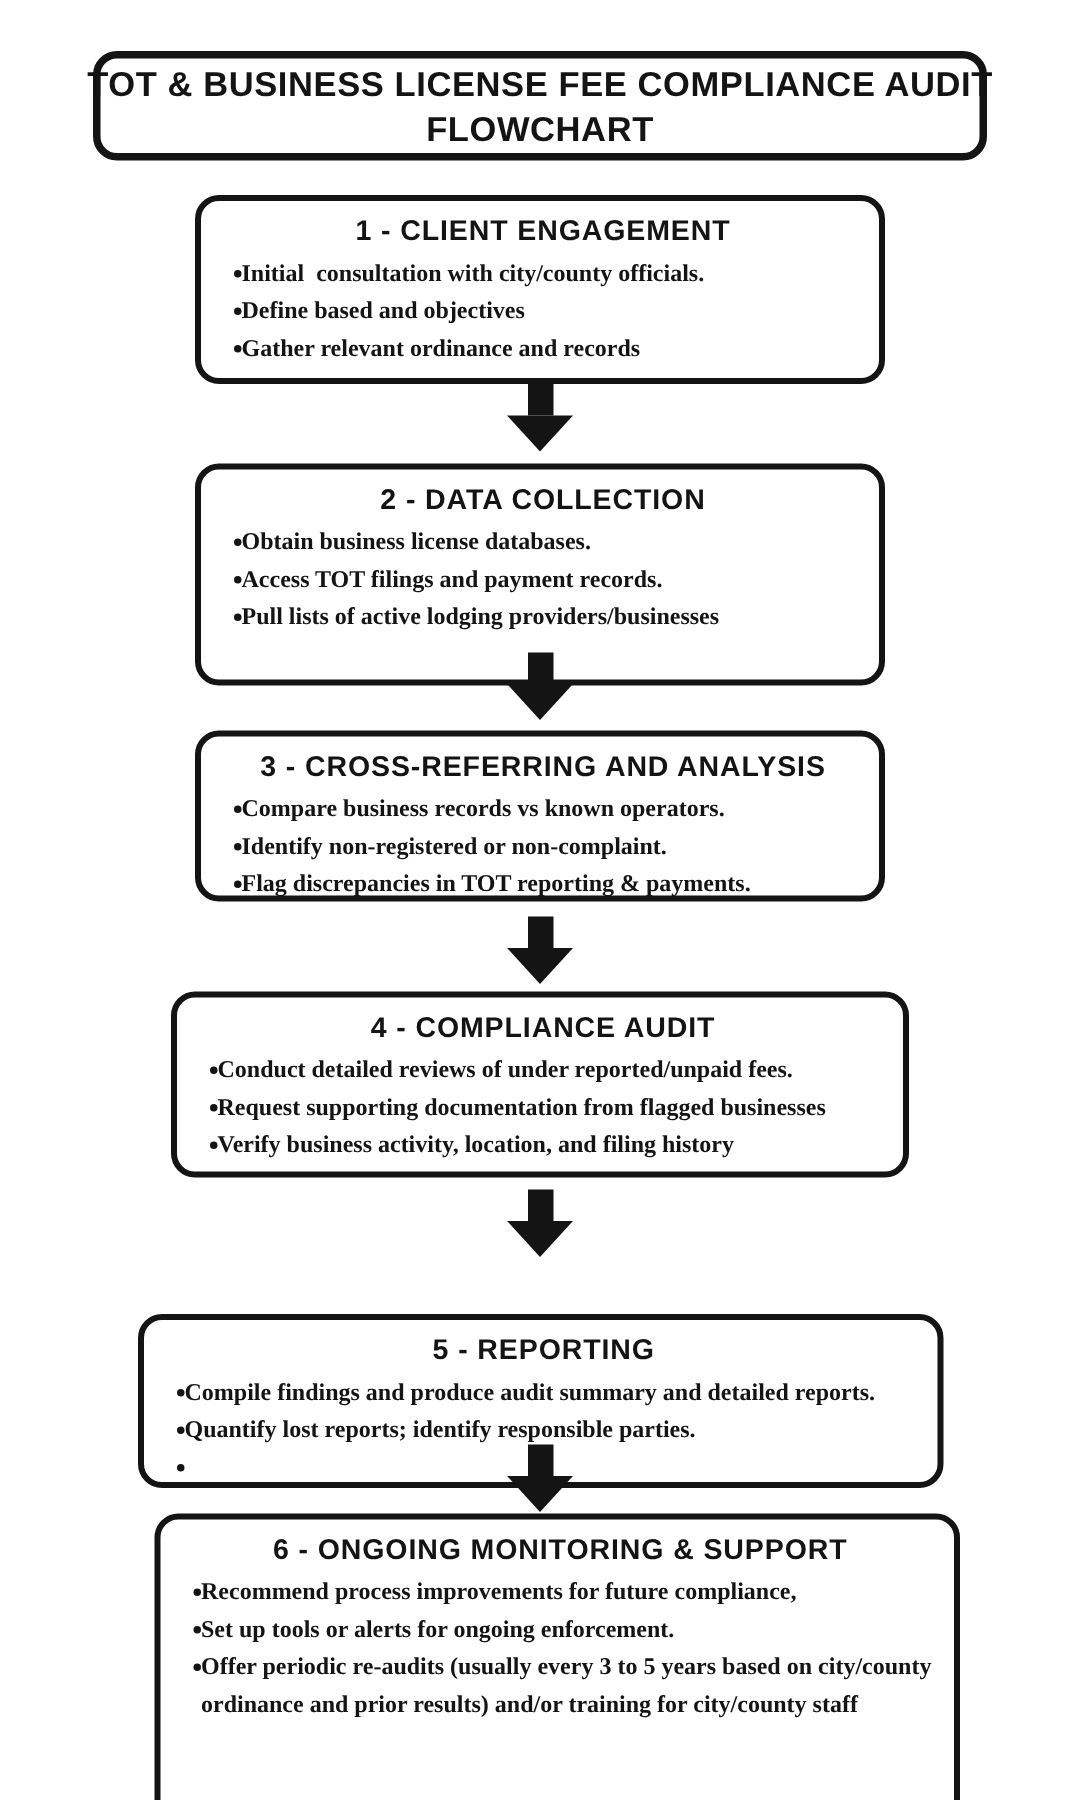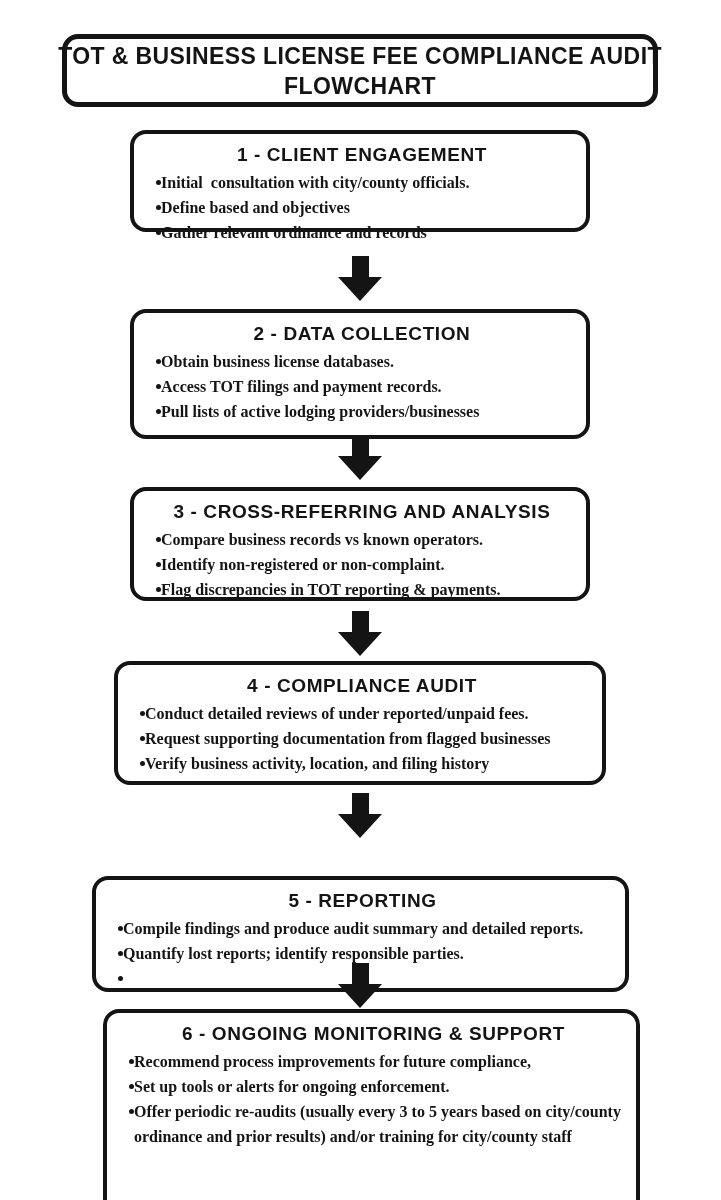--- a/index.html
+++ b/index.html
@@ -67,22 +67,22 @@
   }
   .dot {
     flex: none;
     width: 5px; height: 5px;
     border-radius: 50%;
     background: var(--ink);
     margin-top: 10px;
   }
   .li-text { white-space: pre-wrap; }
 
-  .s1 { left:130px; top:130px;  width:460px; height:102px; }
-  .s2 { left:130px; top:309px;  width:460px; height:130px; }
+  .s1 { left:130px; top:130px;  width:460px; height:126px; }
+  .s2 { left:130px; top:309px;  width:460px; height:148px; }
   .s3 { left:130px; top:487px;  width:460px; height:114px; }
   .s4 { left:114px; top:661px;  width:492px; height:124px; }
   .s5 { left:92px;  top:876px;  width:537px; height:116px; }
   .s6 { left:103px;  top:1009px; width:537px; height:213px; }
 
   
   .arrow { position: absolute; left: 337px; width: 46px; height: 45px; }
   .arrow .stem { width: 17px; height: 21px; background: var(--ink); margin: 0 auto; }
   .arrow .head {
     width: 0; height: 0;

